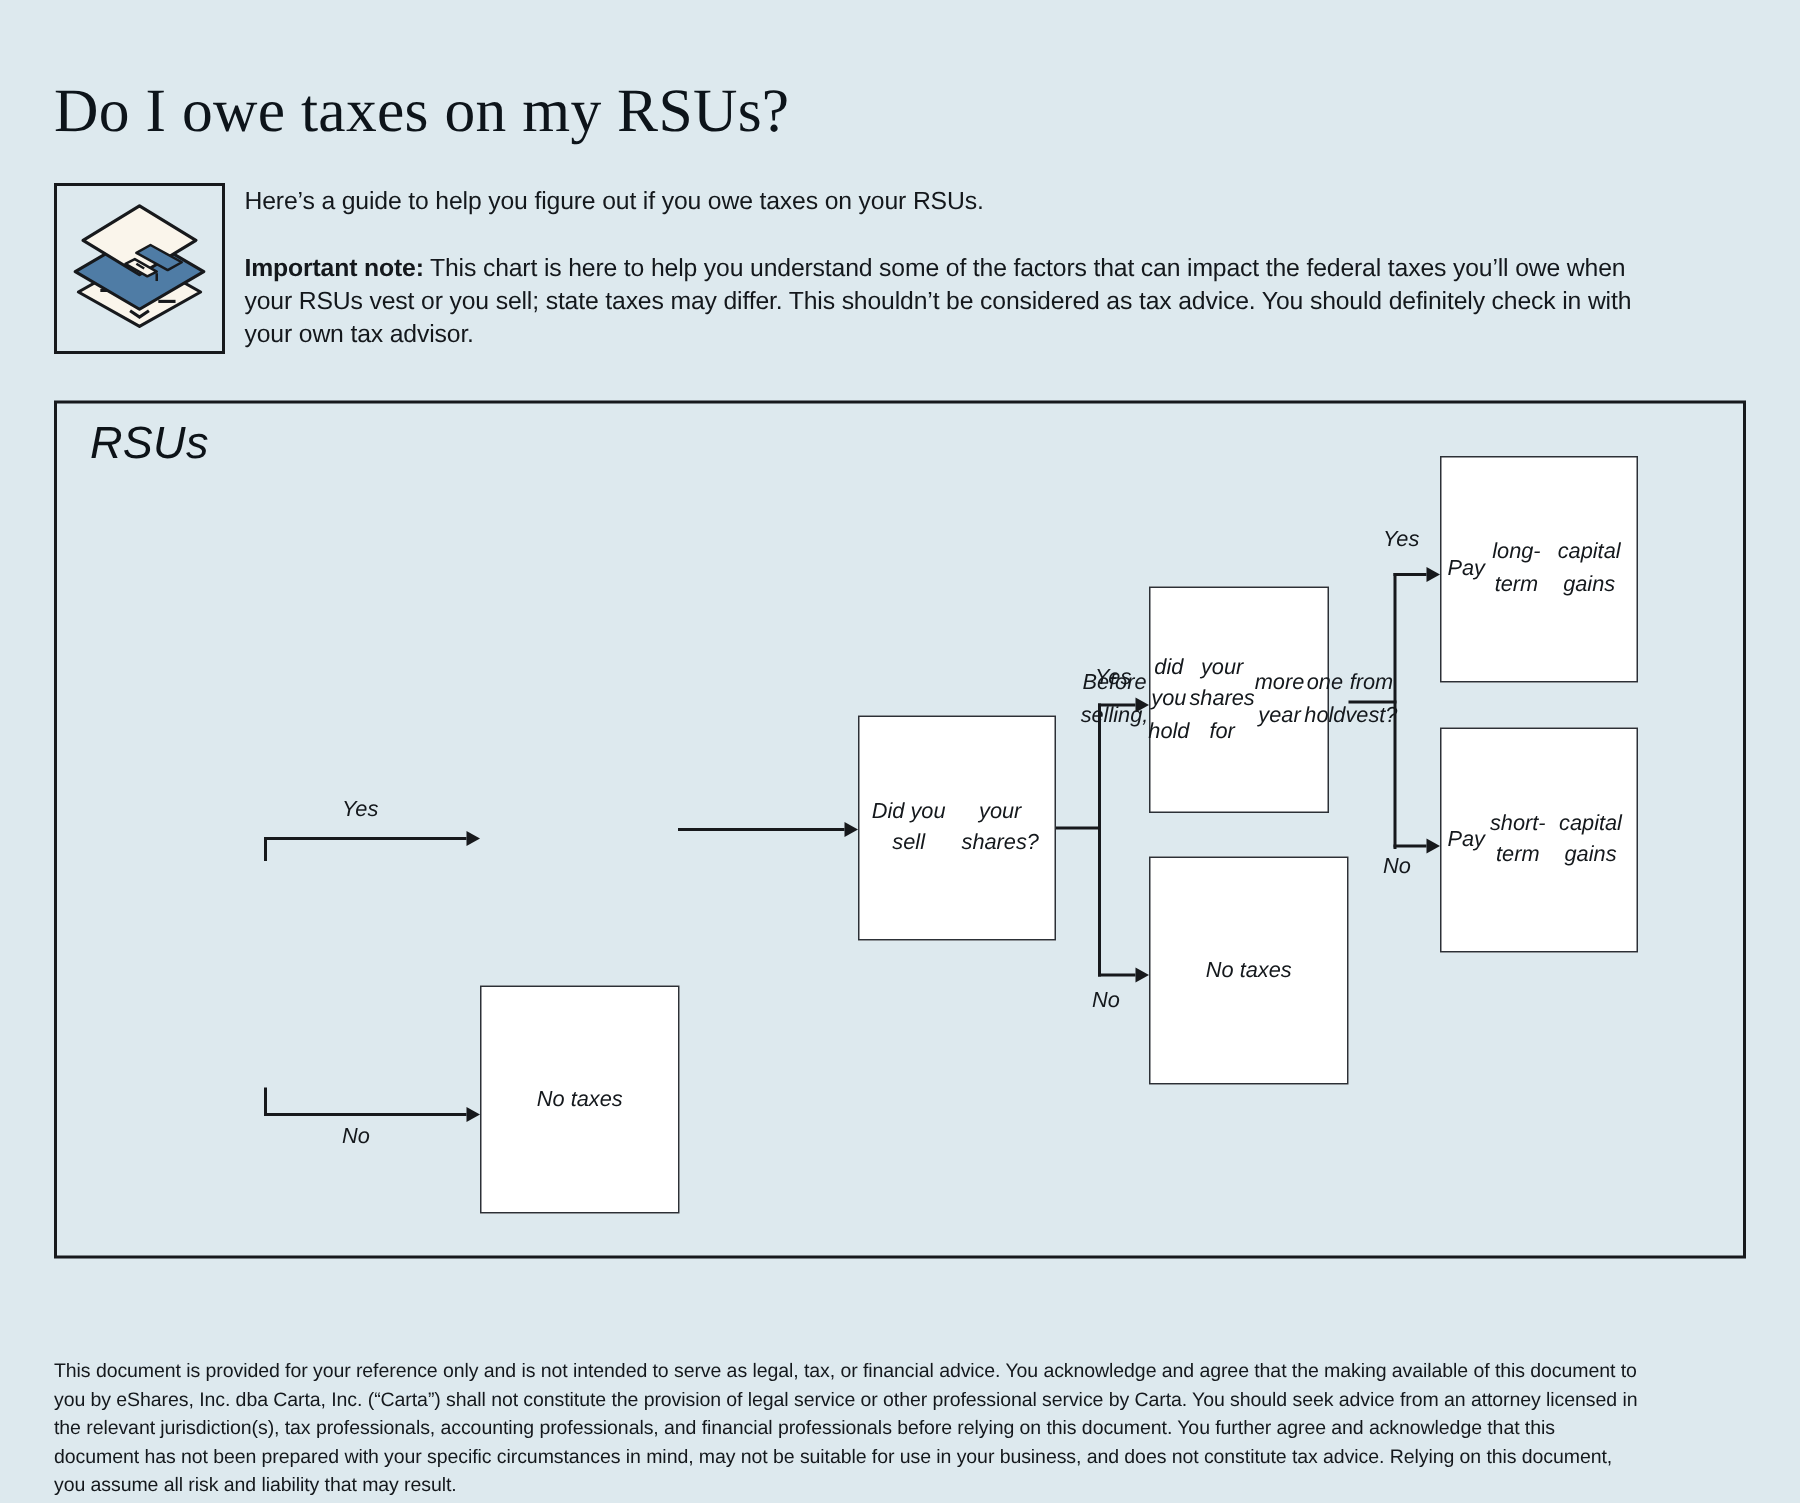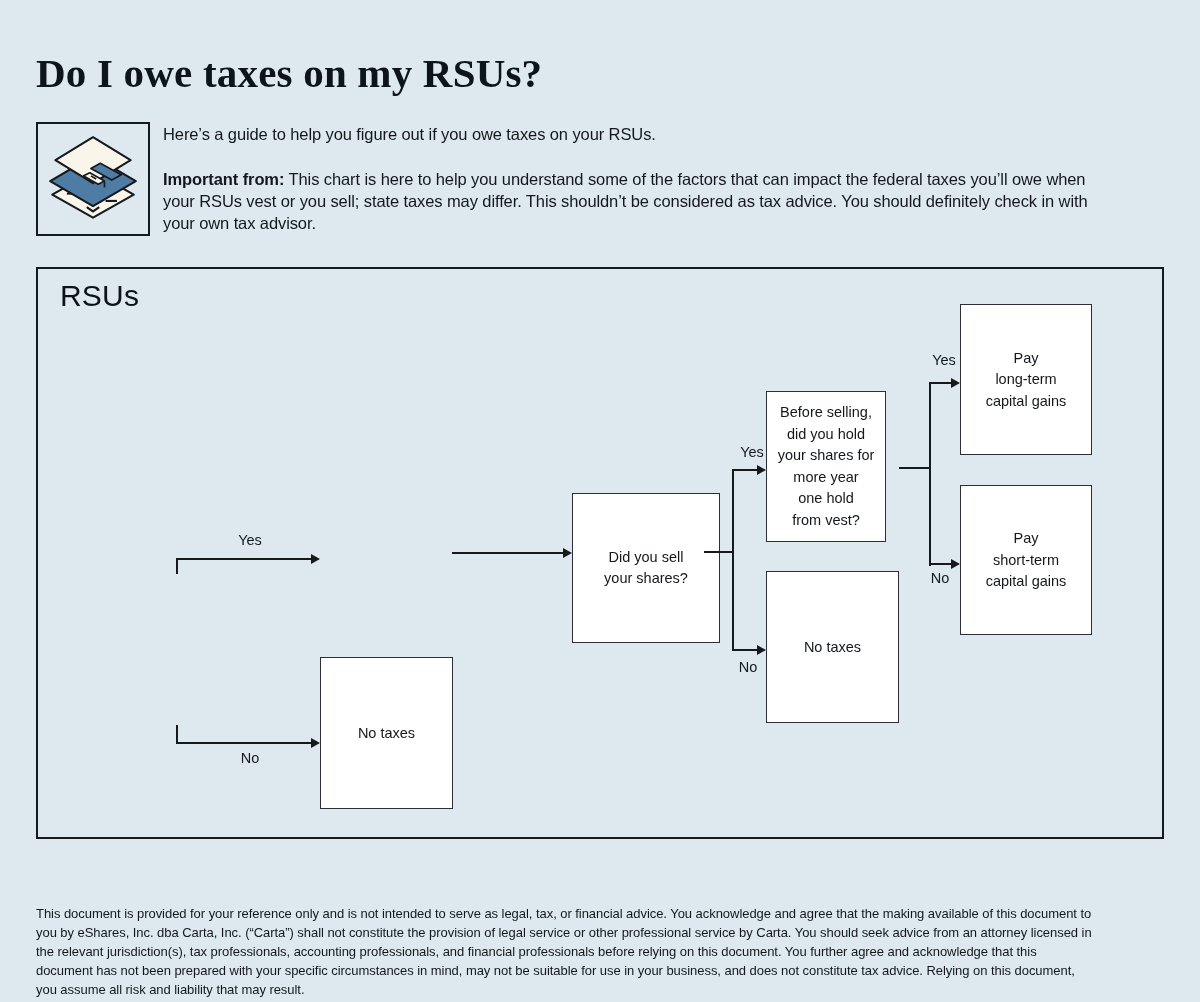--- a/index.html
+++ b/index.html
@@ -20,21 +20,21 @@
   }
   .page{
     width:1200px;
     min-height:1002px;
     margin:0 auto;
     padding:52px 36px 20px;
   }
   h1{
     margin:0;
     font-family:"Liberation Serif",serif;
-    font-weight:700;
+    font-weight:400;
     font-size:41px;
     line-height:1.06;
     letter-spacing:0.2px;
     color:#0d141a;
   }
   .intro-row{
     display:flex;
     gap:13px;
     margin-top:27px;
   }
@@ -56,57 +56,57 @@
   }
   .intro-copy p{margin:0;}
   .intro-copy .note{margin-top:23px;max-width:935px;}
   .intro-copy strong{font-weight:bold;}
 
   .flowchart{
     position:relative;
     margin-top:31px;
     height:572px;
     border:2px solid var(--line);
+    font-style:italic;
   }
   .fc-title{
     position:absolute;
     left:22px;
     top:10px;
     font-size:30px;
     font-weight:500;
     letter-spacing:0.2px;
     color:#0d1318;
   }
   .node{
     position:absolute;
     background:var(--box-fill);
     border:1.5px solid var(--node-border);
     display:flex;
-    flex-direction:column;
+    flex-direction:row;
     align-items:center;
     justify-content:center;
     text-align:center;
     font-size:14.5px;
     line-height:21.5px;
     padding:4px;
   }
   .hline,.vline{position:absolute;background:var(--line);}
   .hline{height:2px;}
   .vline{width:2px;}
   .arr{
     position:absolute;
     width:0;height:0;
     border-top:5px solid transparent;
     border-bottom:5px solid transparent;
     border-left:9px solid var(--line);
   }
   .lbl{
     position:absolute;
     font-size:14.5px;
-    text-align:center;
     color:var(--text);
   }
   .uline{
     text-decoration:underline;
     text-decoration-color:#76797c;
     text-decoration-thickness:1.5px;
     text-underline-offset:3.5px;
   }
   .disclaimer{
     margin:65px 0 0;
@@ -138,30 +138,30 @@
 
         <polygon points="52,30 72,41 63,46 43,35" fill="var(--icon-blue)" stroke="var(--line)" stroke-width="1.6" stroke-linejoin="round"></polygon>
 
         <polygon points="42,39 56,47 50,50 36,42" fill="var(--icon-cream)" stroke="var(--line)" stroke-width="1.6" stroke-linejoin="round"></polygon>
         <line x1="43" y1="42" x2="48" y2="45" stroke="var(--line)" stroke-width="1.6"></line>
         <line x1="56" y1="48" x2="56" y2="53" stroke="var(--line)" stroke-width="1.6"></line>
       </svg>
     </div>
     <div class="intro-copy">
       <p>Here’s a guide to help you figure out if you owe taxes on your RSUs.</p>
-      <p class="note"><strong>Important from:</strong><span> This chart is here to help you understand some of the factors that can impact the federal taxes you’ll owe when your RSUs vest or you sell; state taxes may differ. This shouldn’t be considered as tax advice. You should definitely check in with your own tax advisor.</span></p>
+      <p class="note"><strong>Important note:</strong><span> This chart is here to help you understand some of the factors that can impact the federal taxes you’ll owe when your RSUs vest or you sell; state taxes may differ. This shouldn’t be considered as tax advice. You should definitely check in with your own tax advisor.</span></p>
     </div>
   </div>
 
   <div class="flowchart">
     <div class="fc-title">RSUs</div>
 
 
 
-    <div class="node" style="left:534px;top:224px;width:148px;height:150px">
+    <div class="node" style="left:534px;top:208px;width:132px;height:150px">
       <div>Did you sell</div>
       <div>your shares?</div>
     </div>
 
     <div class="node" style="left:728px;top:122px;width:120px;height:151px">
       <div>Before selling,</div>
       <div>did you hold</div>
       <div>your shares for</div>
       <div>more year</div>
       <div>one hold</div>

